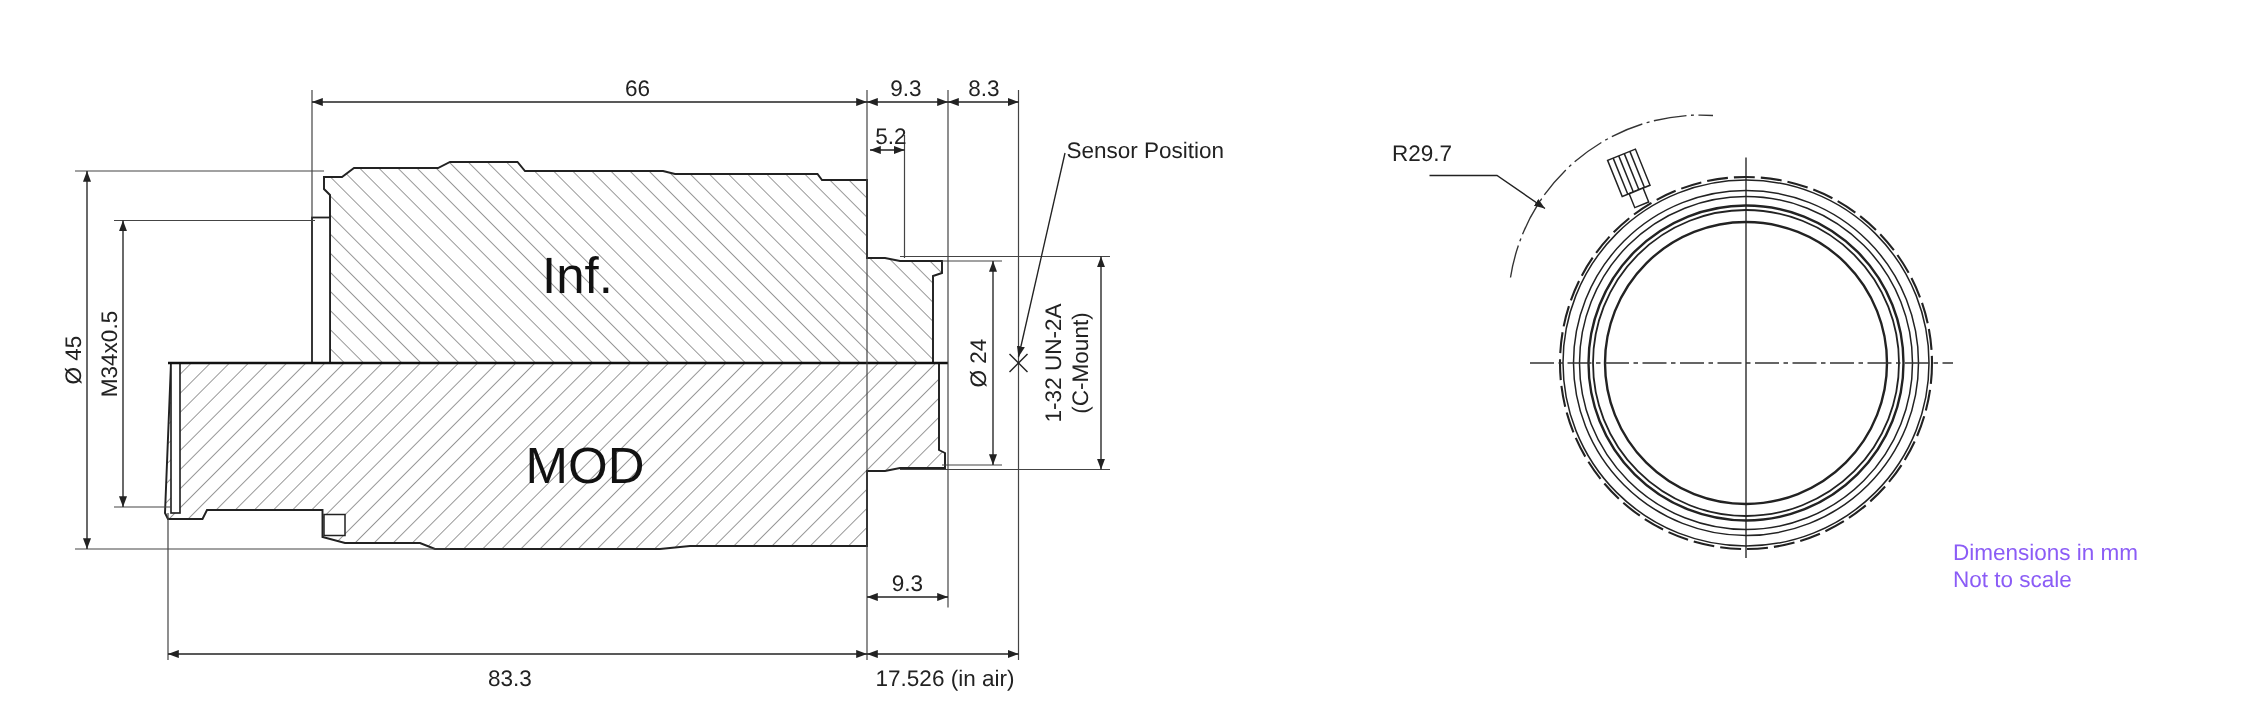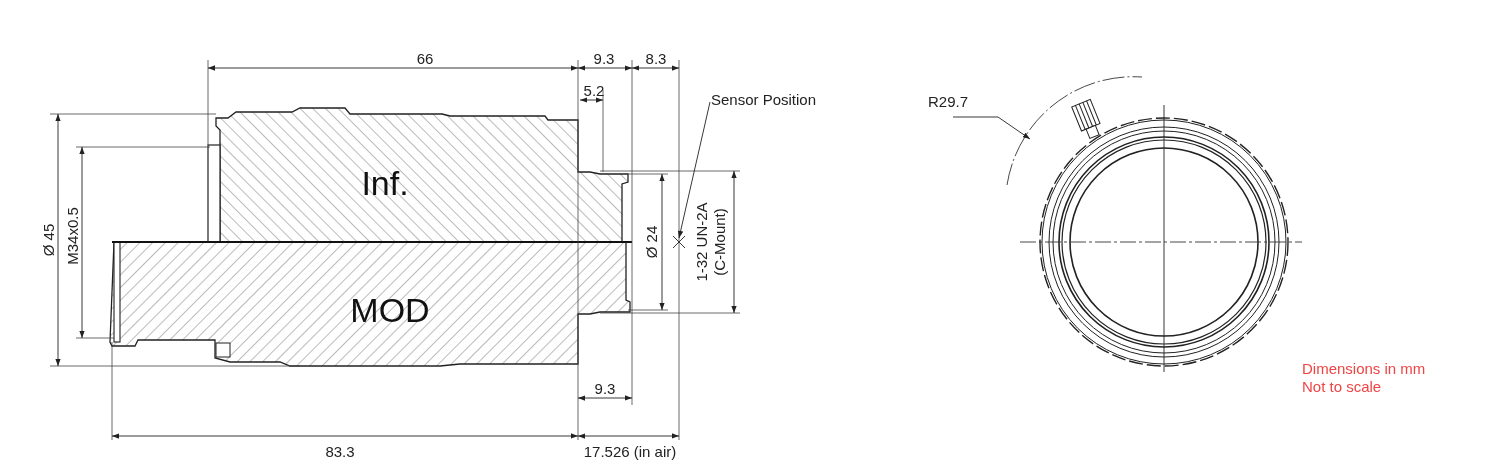--- a/index.html
+++ b/index.html
@@ -1,20 +1,20 @@
 <!DOCTYPE html>
 <html><head>
 <meta charset="utf-8">
 <style>
   html, body { margin:0; padding:0; background:#ffffff; }
   body { width:1500px; height:467px; overflow:hidden; position:relative; font-family:"Liberation Sans", sans-serif; }
   svg { position:absolute; left:0; top:0; }
   .dimtxt { font-family:"Liberation Sans", sans-serif; font-size:15px; fill:#222; }
   .bigtxt { font-family:"Liberation Sans", sans-serif; font-size:34px; fill:#111; }
-  .note { position:absolute; font-family:"Liberation Sans", sans-serif; font-size:15px; color:#ef4444; line-height:18px; }
+  .note { position:absolute; font-family:"Liberation Sans", sans-serif; font-size:15px; color:#8b5cf6; line-height:18px; }
 </style>
 </head>
 <body>
 
 <svg width="1500" height="467" viewBox="0 0 1500 467">
   <defs>
     <pattern id="hatchA" patternUnits="userSpaceOnUse" width="9" height="9" patternTransform="rotate(-45)">
       <line x1="0" y1="0" x2="0" y2="9" stroke="#555" stroke-width="0.8"></line>
     </pattern>
     <pattern id="hatchB" patternUnits="userSpaceOnUse" width="9" height="9" patternTransform="rotate(45)">

